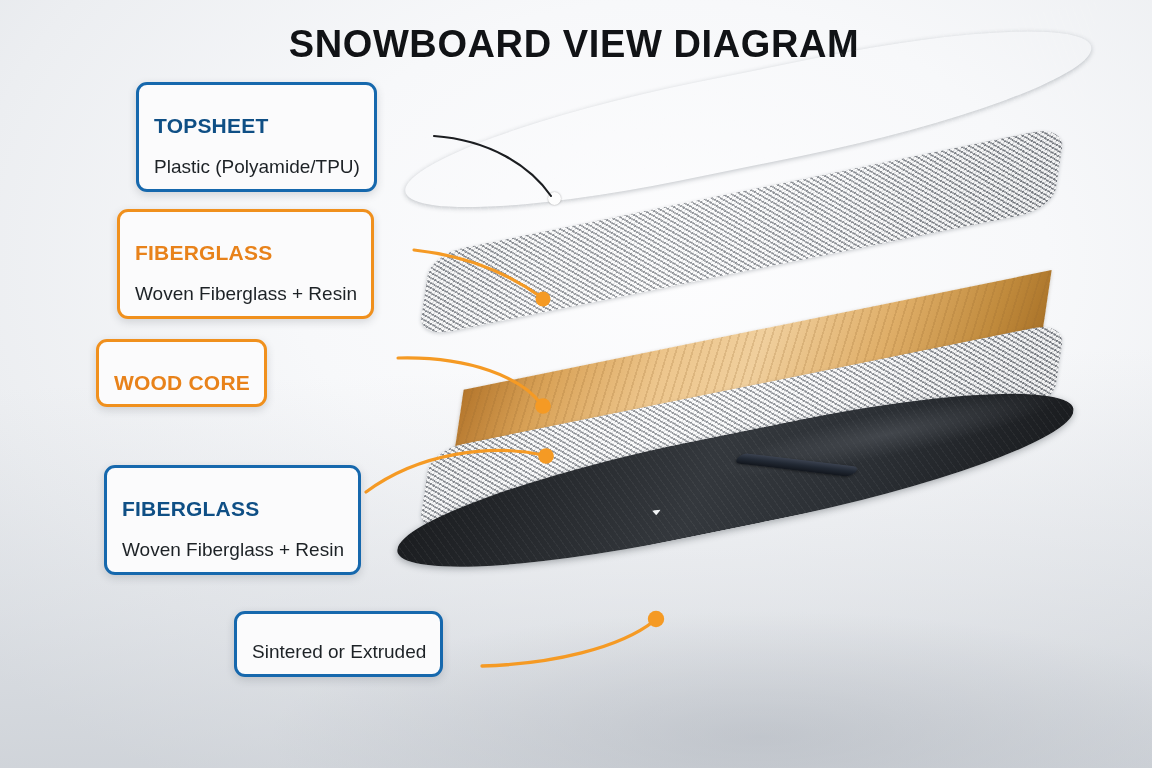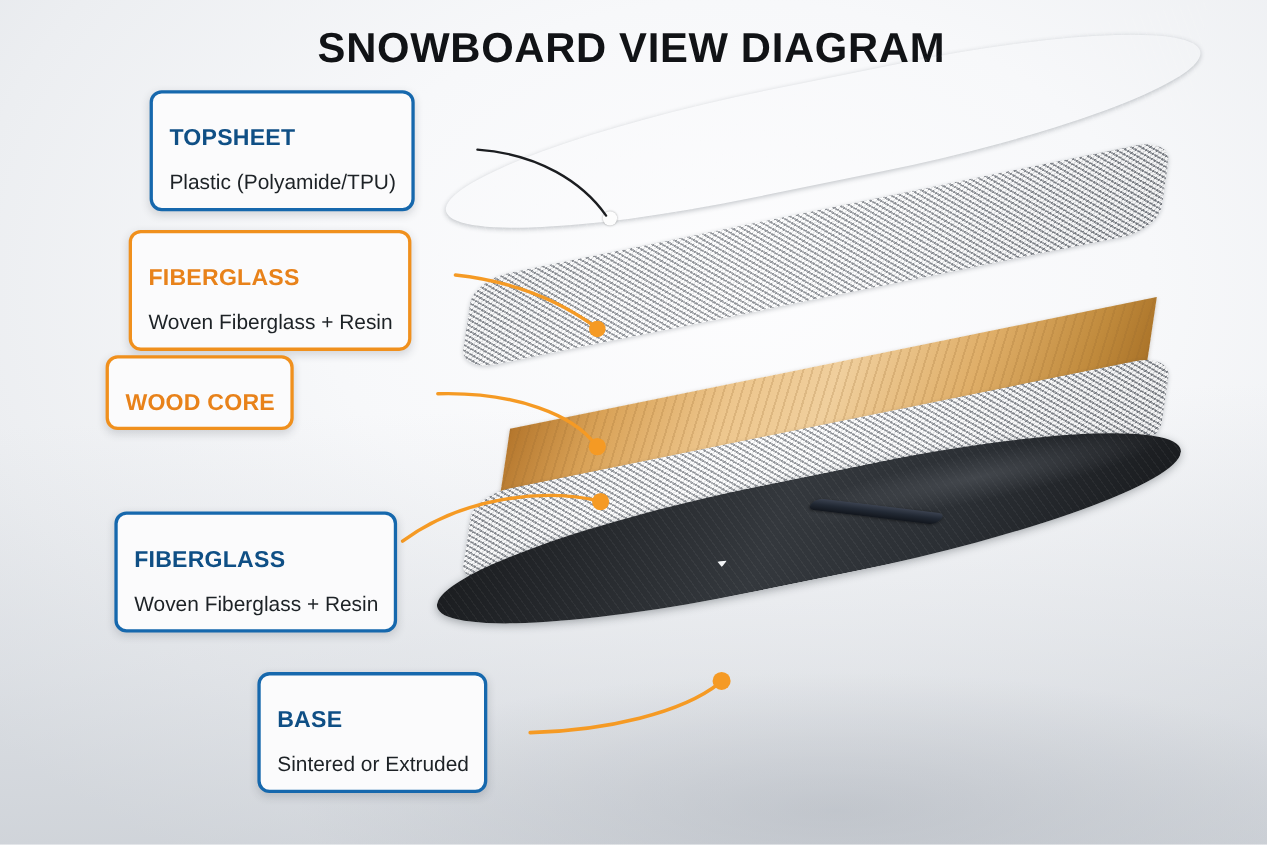--- a/index.html
+++ b/index.html
@@ -218,21 +218,21 @@
     display: block;
     font-size: 19px;
     line-height: 1.25;
     margin-top: 18px;
     color: #1d2226;
     white-space: nowrap;
   }
 
   #card-topsheet { left: 136px; top: 82px;  }
   #card-fg-top   { left: 117px; top: 209px; }
-  #card-wood     { left:  96px; top: 323px; }
+  #card-wood     { left:  96px; top: 339px; }
   #card-fg-bot   { left: 104px; top: 465px; }
   #card-base     { left: 234px; top: 611px; }
 </style>
 </head>
 <body>
 
 <div id="stage">
 
   <div id="floor-shade"></div>
 
@@ -301,17 +301,16 @@
   <div class="card orange" id="card-wood">
     <span class="t">WOOD CORE</span>
   </div>
 
   <div class="card" id="card-fg-bot">
     <span class="t">FIBERGLASS</span>
     <span class="s">Woven Fiberglass + Resin</span>
   </div>
 
   <div class="card" id="card-base">
-    <span class="t">BASE</span>
     <span class="s">Sintered or Extruded</span>
   </div>
 
 </div>
 
 </body></html>

